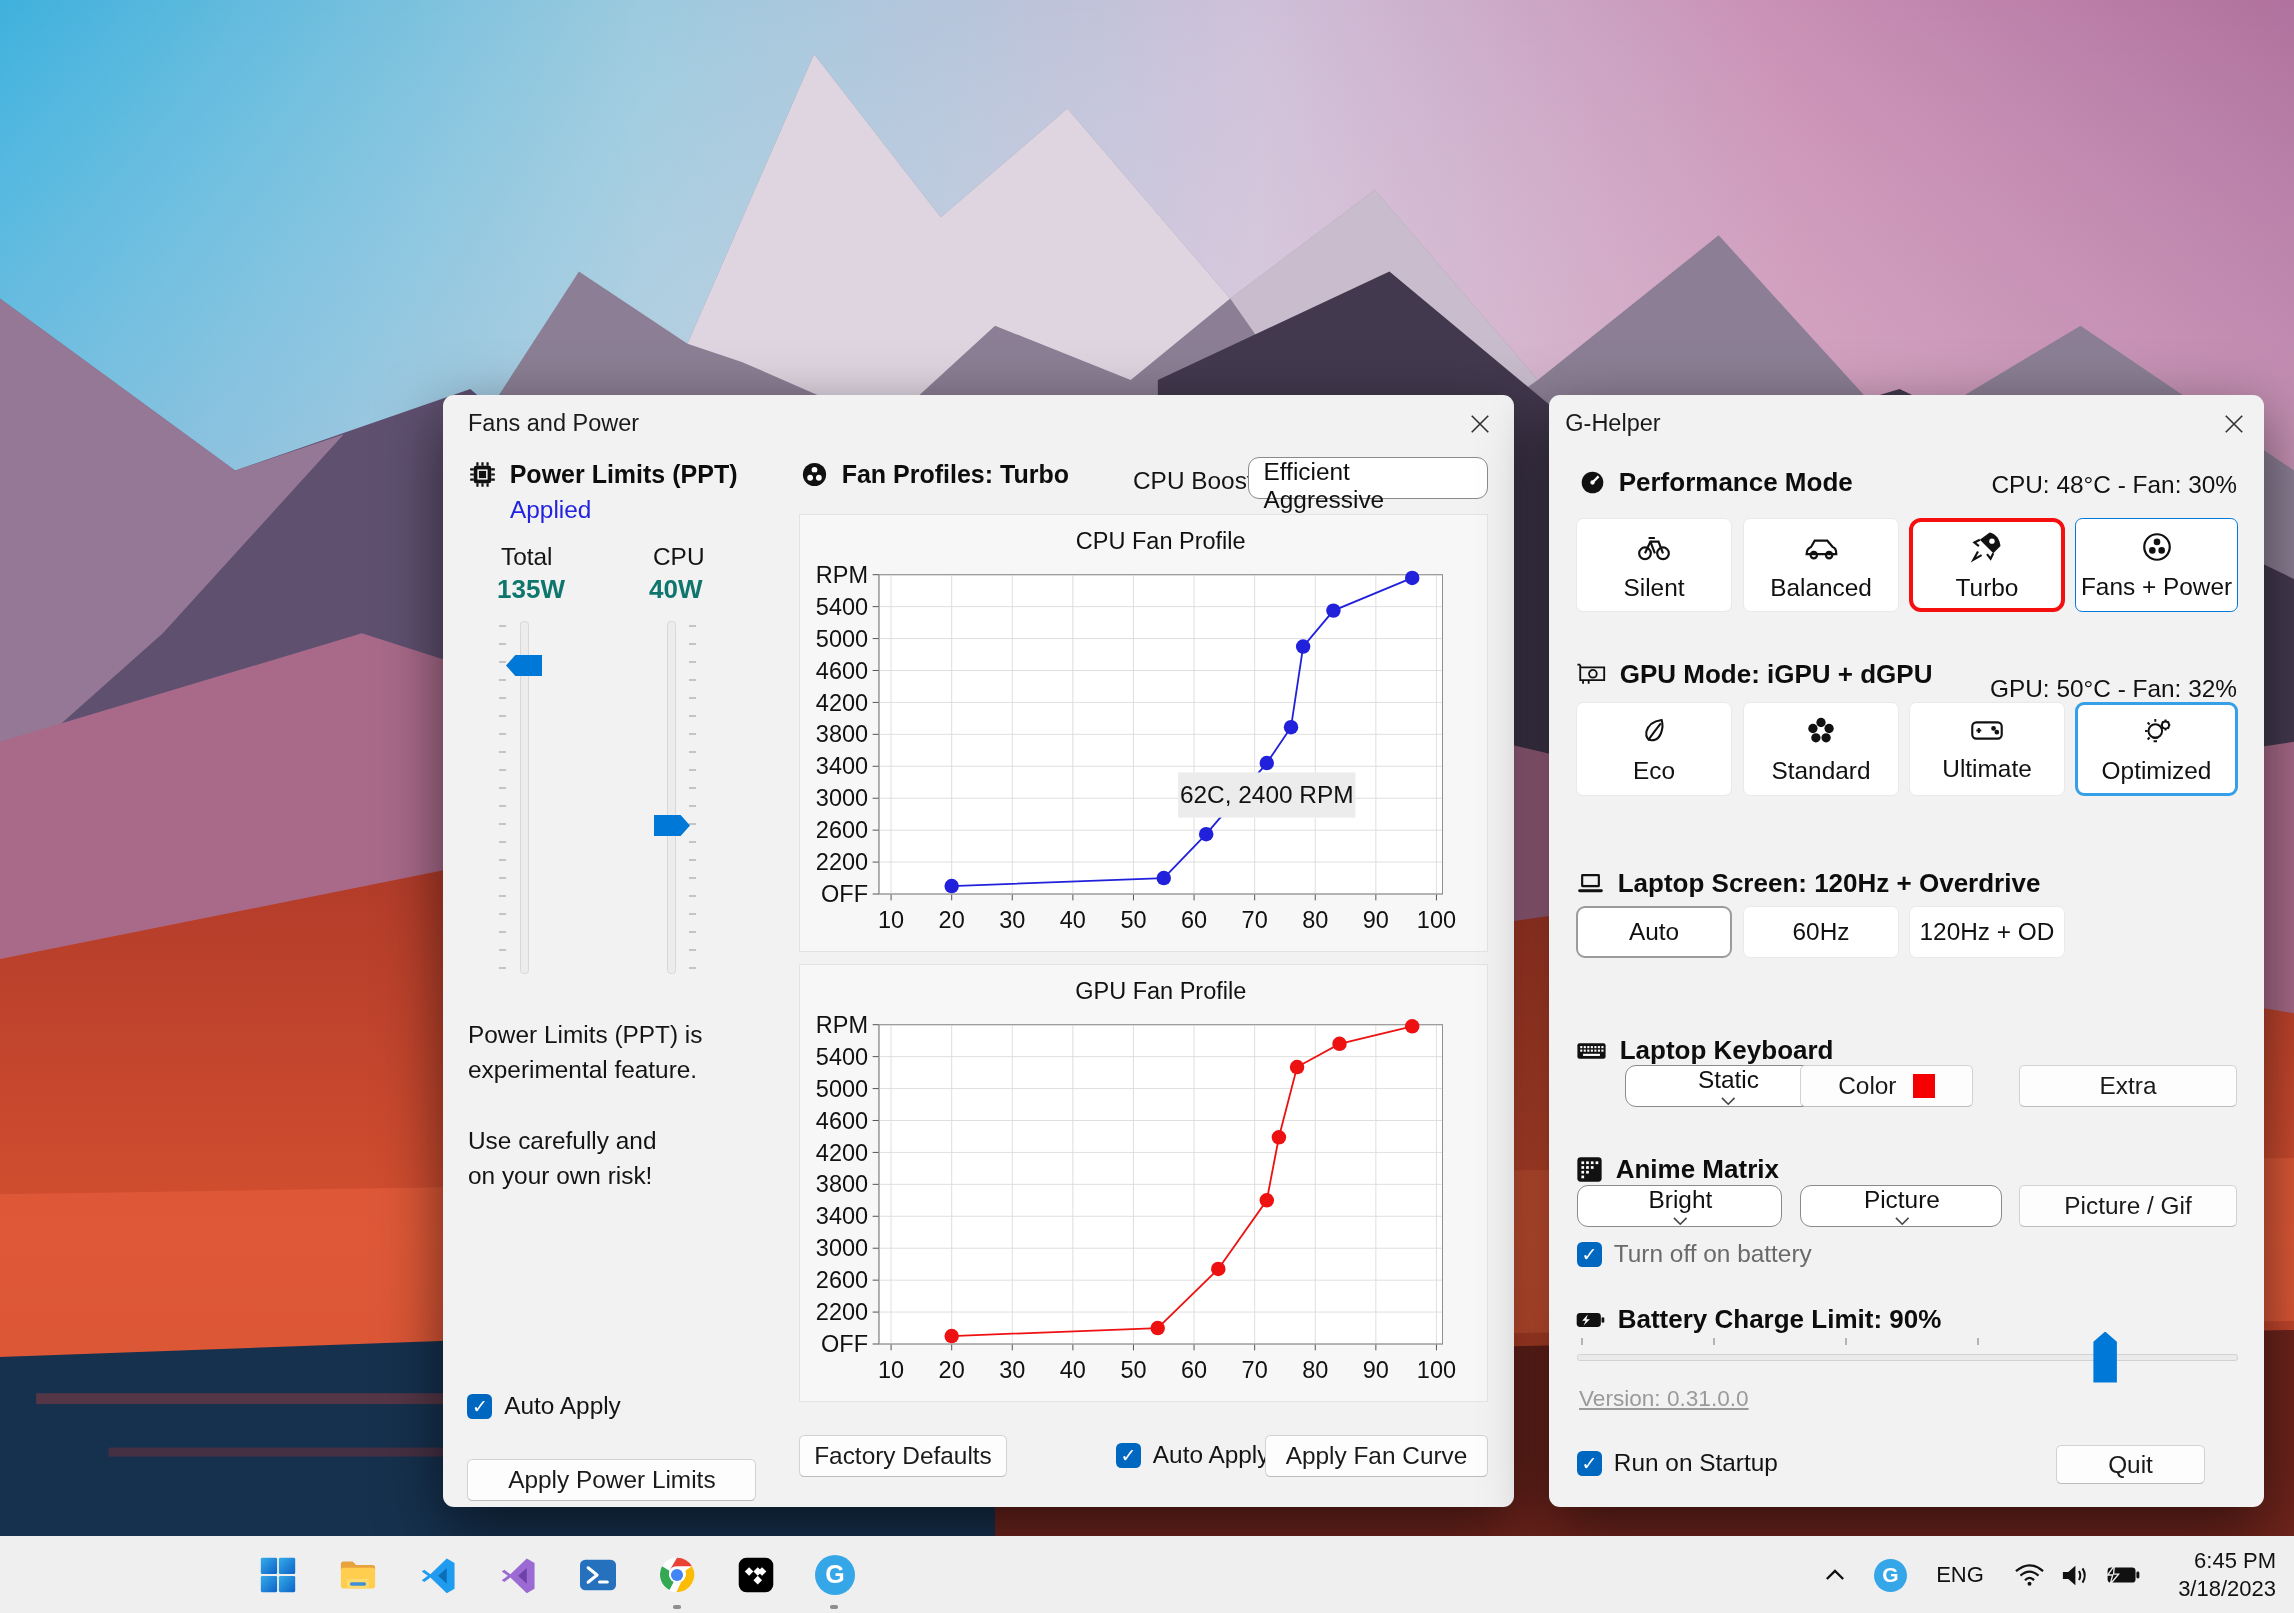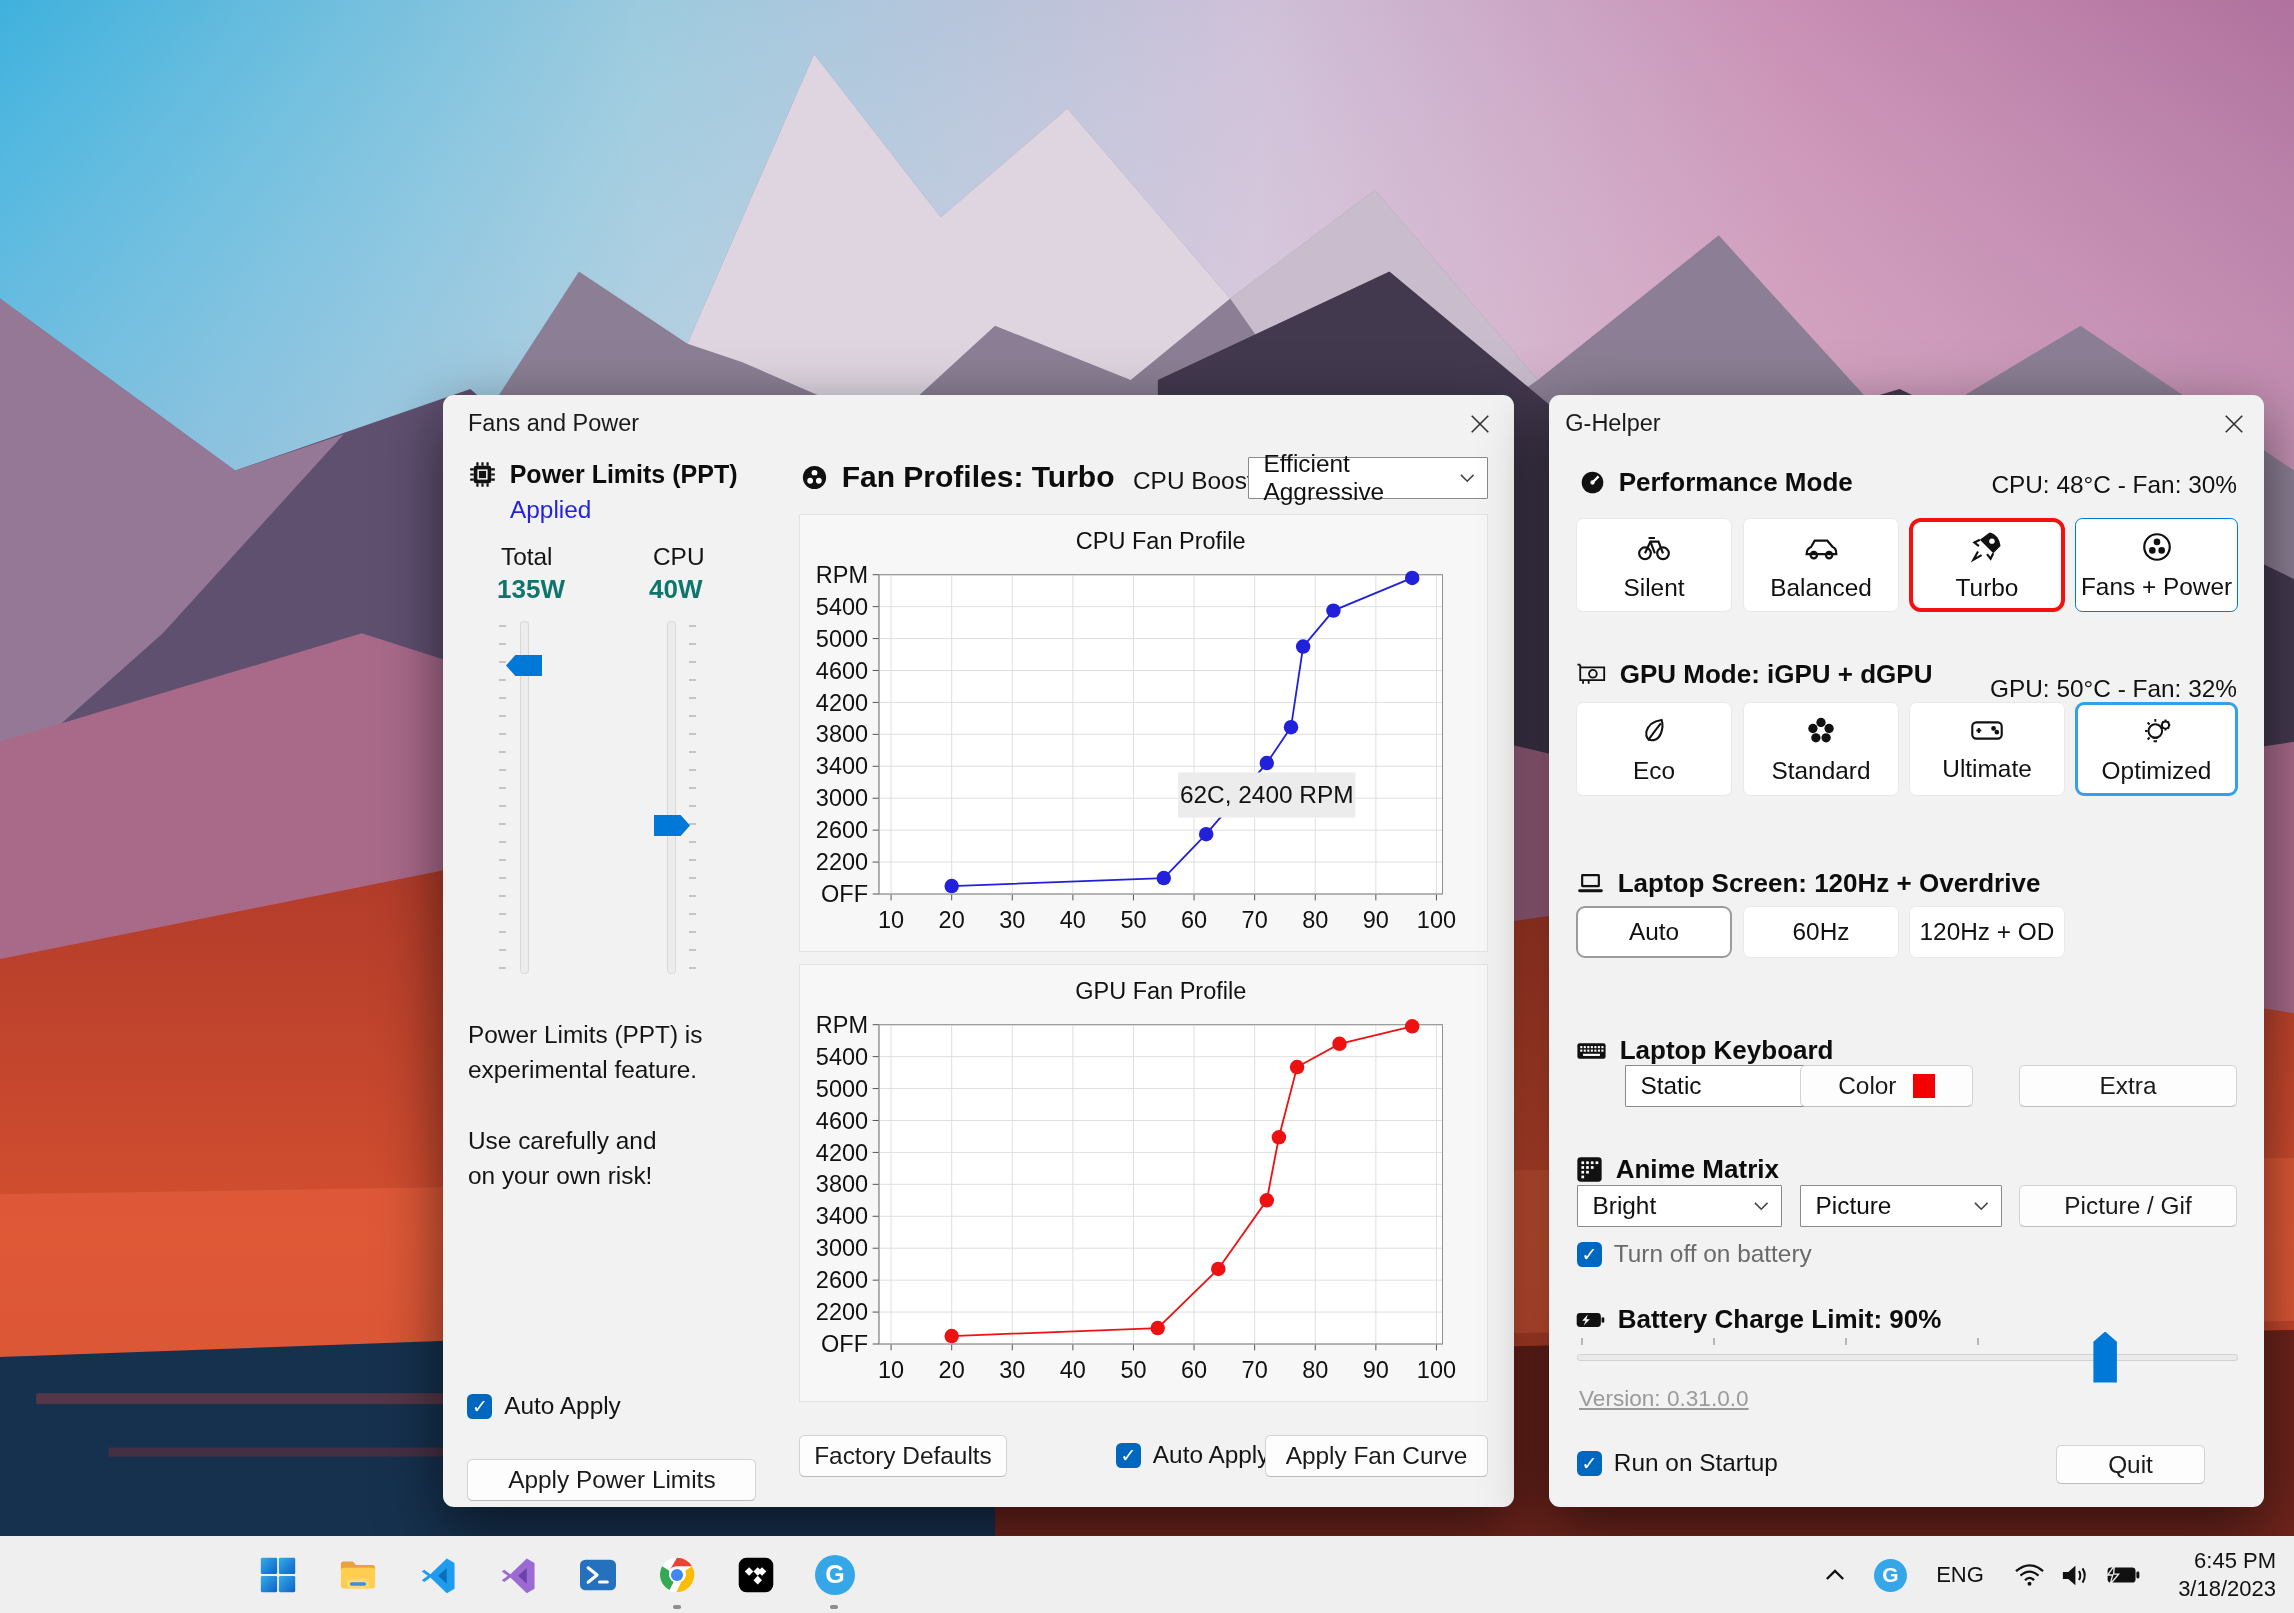--- a/index.html
+++ b/index.html
@@ -18,22 +18,22 @@
 
   .mode-btn{position:absolute;background:#fff;border:0.9px solid #e9e9e9;border-radius:7.2px;
     display:flex;flex-direction:column;align-items:center;justify-content:center;gap:9px;font-size:24.4px;color:#111;box-sizing:border-box;cursor:pointer;}
   .mode-btn.sel-red{border:4.5px solid #f50f0f;border-radius:12px;}
   .mode-btn.act-blue{border:1.8px solid #0078D7;}
   .mode-btn.sel-blue{border:3.6px solid #35A0E8;border-radius:9px;}
   .mode-btn.sel-gray{border:2.7px solid #9b9b9b;border-radius:9px;}
 
   .btn{position:absolute;background:#FDFDFD;border:0.9px solid #d2d2d2;border-bottom-color:#bdbdbd;
     border-radius:5.4px;display:flex;align-items:center;justify-content:center;font-size:24.4px;color:#1a1a1a;box-sizing:border-box;cursor:pointer;}
-  .combo{position:absolute;background:#fff;border:0.9px solid #8a8a8a;border-radius:1px;
-    display:flex;align-items:center;justify-content:space-between;padding:0 12.7px 0 14.5px;font-size:24.4px;color:#101010;box-sizing:border-box;cursor:pointer;}
+  .combo{position:absolute;background:#fff;border:0.9px solid #8a8a8a;border-radius:11px;
+    display:flex;align-items:center;justify-content:space-between;padding:0 12.7px 0 14.5px;font-size:24.4px;color:#101010;box-sizing:border-box;cursor:pointer;flex-direction:column;}
 
   .cb-row{position:absolute;display:flex;align-items:center;gap:11.8px;font-size:24.4px;color:#141414;}
   .cb{width:25px;height:25px;border-radius:5.4px;background:#0067C0;color:#fff;
     display:flex;align-items:center;justify-content:center;font-size:19px;flex:0 0 auto;}
   .pl-label{position:absolute;font-size:24.4px;color:#141414;}
   .pl-value{position:absolute;font-size:26px;font-weight:bold;color:#0f766e;}
   .applied-link{position:absolute;font-size:24.4px;color:#2323DF;cursor:pointer;}
   .vtrack{position:absolute;width:7.2px;height:351px;background:#ECECEC;border:0.9px solid #d8d8d8;border-radius:3.6px;}
   .vticks{position:absolute;width:7.2px;height:344px;
     background:repeating-linear-gradient(to bottom,#c4c4c4 0 1.8px,transparent 1.8px 18px);}
@@ -149,21 +149,21 @@
       <span>Use carefully and</span><br>
       <span>on your own risk!</span>
     </div>
 
     <div class="cb-row" style="left:24.4px;top:997px;">
       <span class="cb">✓</span>
       <span>Auto Apply</span>
     </div>
     <div class="btn" style="left:24.4px;top:1064px;width:289px;height:42px;">Apply Power Limits</div>
 
-    <div class="sec-h" style="left:357px;top:65px;font-size:30px;">
+    <div class="sec-h" style="left:357px;top:65px;font-size:25px;">
       <span class="icon">
         <svg width="29" height="29" viewBox="0 0 40 40">
             <circle cx="20" cy="20" r="16" fill="#111"></circle>
             <circle cx="20" cy="13.5" r="4" fill="#fff"></circle>
             <circle cx="14" cy="24.5" r="4" fill="#fff"></circle>
             <circle cx="26" cy="24.5" r="4" fill="#fff"></circle>
             <circle cx="20" cy="20" r="3" fill="#111"></circle>
           </svg>
       </span>
       <span>Fan Profiles: Turbo</span>

